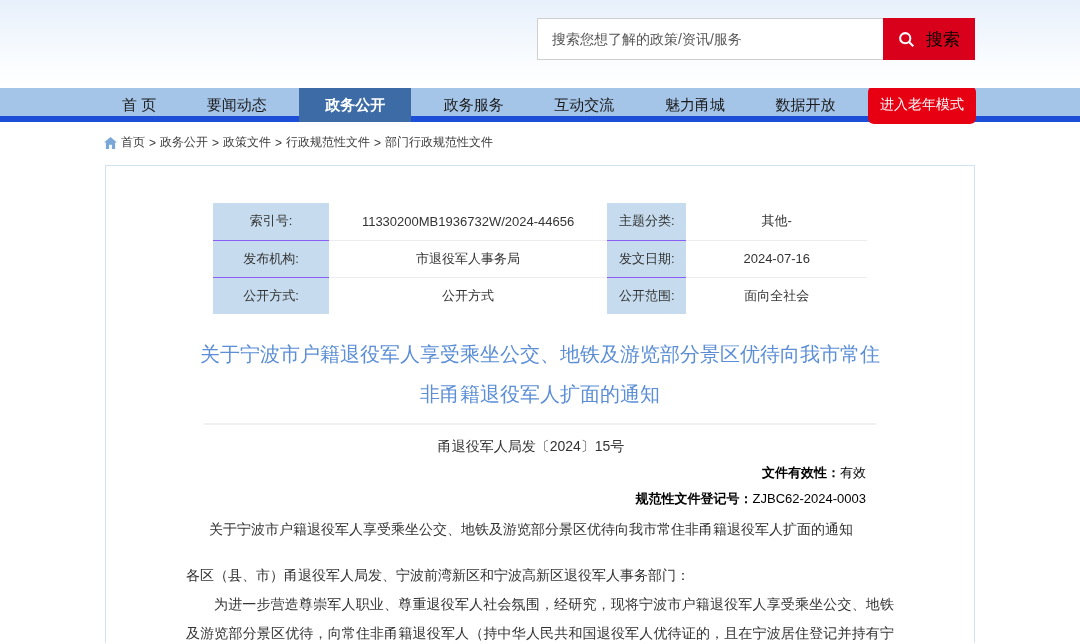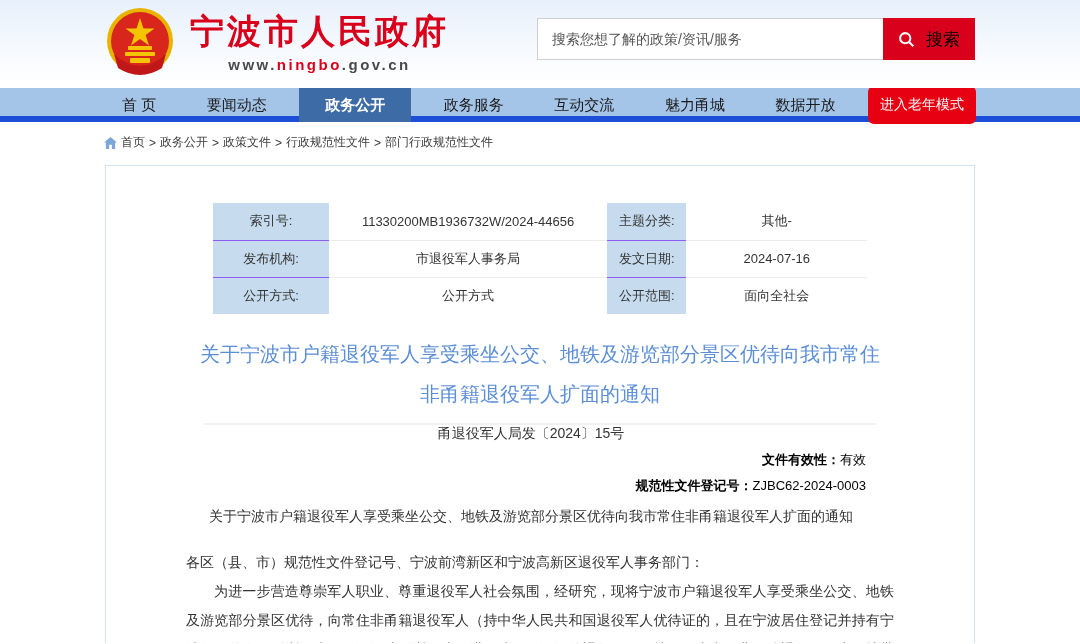--- a/index.html
+++ b/index.html
@@ -178,20 +178,21 @@
     width: 672px;
     border: none;
     border-top: 2px solid #f0f0f0;
   }
 
   .doc-meta2 { padding: 0 98px 0 80px; }
   .doc-number {
     text-align: center;
     font-size: 14px;
     color: #333;
+    margin-top: 13px;
   }
   .right-line {
     text-align: right;
     font-size: 13px;
     color: #000;
     margin-top: 8px;
     padding-right: 10px;
   }
   .right-line b { font-weight: bold; }
 
@@ -202,35 +203,20 @@
     margin-top: 13px;
   }
   .doc-text { padding: 0 80px 0 80px; font-size: 14px; color: #333; }
   .salutation { margin-top: 22px; line-height: 29px; }
   .paragraph { line-height: 29px; text-indent: 2em; margin-top: 0px; text-align: justify; }
 </style>
 </head>
 <body>
 
 <div class="header">
-  <div class="brand">
-    <svg class="emblem" viewBox="0 0 72 74">
-      <circle cx="36" cy="35" r="33" fill="#e9b400"></circle>
-      <circle cx="36" cy="35" r="29" fill="#d8261c"></circle>
-      <polygon fill="#f5c400" points="36,12 39.5,22.5 50.5,22.5 41.6,29 45,39.5 36,33 27,39.5 30.4,29 21.5,22.5 32.5,22.5"></polygon>
-      <rect x="24" y="40" width="24" height="4" rx="1" fill="#f5c400"></rect>
-      <rect x="21" y="46" width="30" height="4" rx="1" fill="#f5c400"></rect>
-      <rect x="26" y="52" width="20" height="5" rx="1" fill="#f5c400"></rect>
-      <path d="M10 48 Q36 72 62 48 L58 62 Q36 76 14 62 Z" fill="#c01818"></path>
-    </svg>
-    <div class="brand-text">
-      <div class="site-name">宁波市人民政府</div>
-      <div class="site-url"><span>www.</span><span class="red">ningbo</span><span>.gov.cn</span></div>
-    </div>
-  </div>
 
   <div class="search-wrap">
     <input class="search-input" type="text" placeholder="搜索您想了解的政策/资讯/服务" style="">
     <button class="search-btn">
       <svg viewBox="0 0 20 20" fill="none" stroke="#ffffff" stroke-width="2.4">
         <circle cx="8.5" cy="8.5" r="6"></circle>
         <line x1="13" y1="13" x2="18" y2="18"></line>
       </svg>
       <span>搜索</span>
     </button>
@@ -294,17 +280,17 @@
   <hr class="title-rule">
 
   <div class="doc-meta2">
     <div class="doc-number">甬退役军人局发〔2024〕15号</div>
     <div class="right-line"><b>文件有效性：</b><span>有效</span></div>
     <div class="right-line"><b>规范性文件登记号：</b><span>ZJBC62-2024-0003</span></div>
     <div class="body-title">关于宁波市户籍退役军人享受乘坐公交、地铁及游览部分景区优待向我市常住非甬籍退役军人扩面的通知</div>
   </div>
 
   <div class="doc-text">
-    <div class="salutation">各区（县、市）规范性文件登记号、宁波前湾新区和宁波高新区退役军人事务部门：</div>
+    <div class="salutation">各区（县、市）甬退役军人局发、宁波前湾新区和宁波高新区退役军人事务部门：</div>
     <div class="paragraph">为进一步营造尊崇军人职业、尊重退役军人社会氛围，经研究，现将宁波市户籍退役军人享受乘坐公交、地铁及游览部分景区优待，向常住非甬籍退役军人（持中华人民共和国退役军人优待证的，且在宁波居住登记并持有宁波签发的有效《浙江省居住证》或《浙江省引进人才居住证》的退役军人）扩面。由常住非甬籍退役军人本人携带身份证、优待证、居住证，到居住地乡镇（街道）退役军人服务站登记办理相关手续。本《通知》自2024年8月16日起施行。</div>
   </div>
 
 </div>
 
 </body></html>

